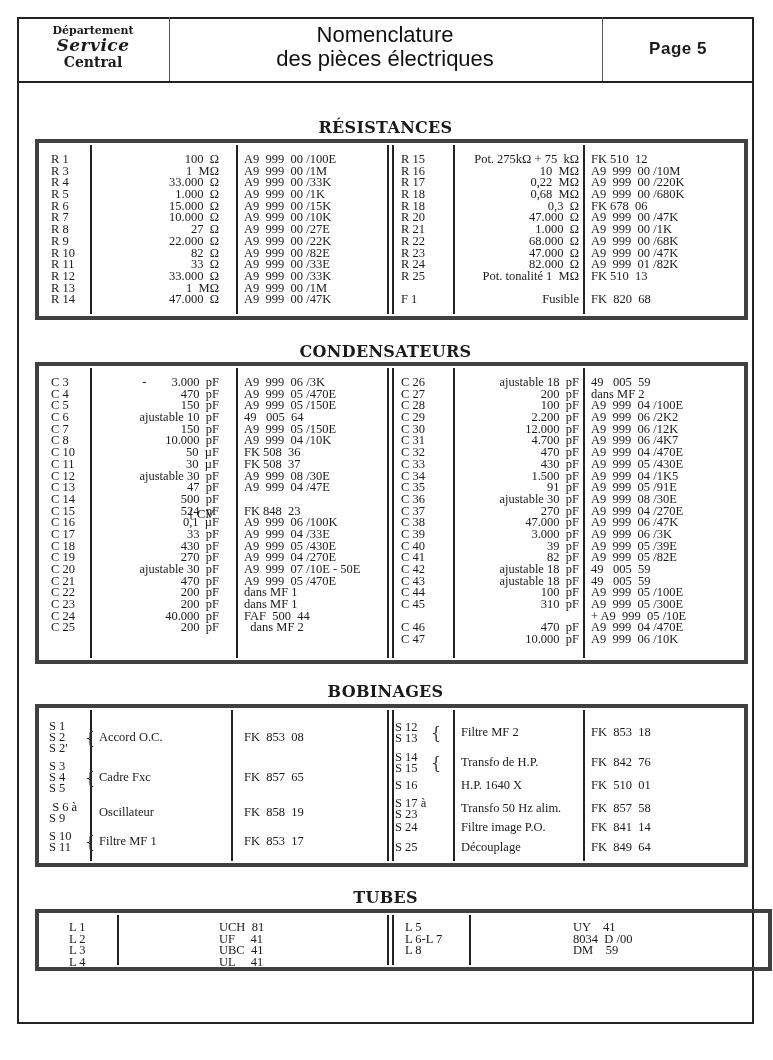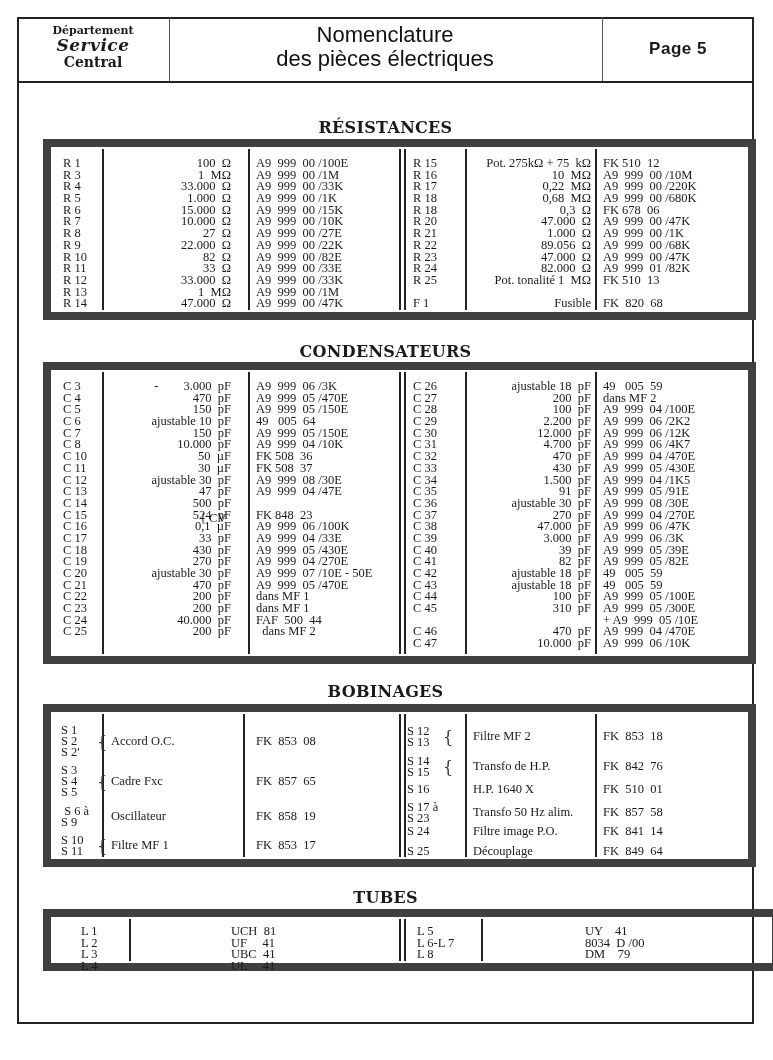--- a/index.html
+++ b/index.html
@@ -7,21 +7,21 @@
   .frame { position: absolute; left: 17px; top: 17px; width: 737px; height: 1007px; border: 2px solid #222; border-top-width: 2px; box-sizing: border-box; }
   .header { position: absolute; left: 17px; top: 17px; width: 737px; height: 66px; border-bottom: 2px solid #222; box-sizing: border-box; }
   .hdr-left { position: absolute; left: 0; top: 0; width: 152px; height: 64px; border-right: 1px solid #555; text-align: center; }
   .hdr-left .l1 { font-family: "DejaVu Serif", serif; font-weight: bold; font-size: 11px; margin-top: 7px; }
   .hdr-left .l2 { font-family: "DejaVu Serif", serif; font-weight: bold; font-style: italic; font-size: 17px; line-height: 17px; letter-spacing: 0.5px; }
   .hdr-left .l3 { font-family: "DejaVu Serif", serif; font-weight: bold; font-size: 14px; }
   .hdr-mid { position: absolute; left: 153px; top: 0; width: 430px; height: 64px; text-align: center; font-family: "Liberation Sans", sans-serif; font-size: 22px; line-height: 24px; padding-top: 6px; box-sizing: border-box; color: #111; }
   .hdr-right { position: absolute; left: 585px; top: 0; width: 150px; height: 64px; border-left: 1px solid #555; text-align: center; font-family: "Liberation Sans", sans-serif; font-weight: bold; font-size: 17px; line-height: 64px; letter-spacing: 0.5px; }
 
   .section-title { position: absolute; width: 737px; left: 17px; text-align: center; font-family: "DejaVu Serif", serif; font-weight: bold; font-size: 16px; letter-spacing: 0.3px; }
-  .box { position: absolute; border: 8px solid #404040; box-sizing: border-box; margin-left: 8px; }
+  .box { position: absolute; border: 4px solid #404040; box-sizing: border-box; }
   .vline { position: absolute; top: 2px; bottom: 2px; border-left: 2px solid #222; }
   .dline { position: absolute; top: 2px; bottom: 2px; width: 3px; border-left: 2px solid #222; border-right: 2px solid #222; }
 
   .col { position: absolute; font-family: "Liberation Serif", "DejaVu Serif", serif; font-size: 12.5px; line-height: 11.7px; white-space: pre; }
   .col div { height: 11.7px; }
   .right { text-align: right; }
   .bob { position: absolute; font-family: "Liberation Serif", serif; font-size: 12.5px; line-height: 11px; white-space: pre; }
   .brace { font-size: 16px; color: #333; position: absolute; }
 </style>
 </head>
@@ -46,21 +46,21 @@
 <div class="box" style="left:35px; top:139px; width:713px; height:181px;">
   <div class="vline" style="left:51px;"></div>
   <div class="vline" style="left:197px;"></div>
   <div class="dline" style="left:348px;"></div>
   <div class="vline" style="left:414px;"></div>
   <div class="vline" style="left:544px;"></div>
   <div class="col" style="left:12px; top:11px; width:40px;" id="res-l-ref"><div>R 1</div><div>R 3</div><div>R 4</div><div>R 5</div><div>R 6</div><div>R 7</div><div>R 8</div><div>R 9</div><div>R 10</div><div>R 11</div><div>R 12</div><div>R 13</div><div>R 14</div></div>
   <div class="col right" style="left:55px; top:11px; width:125px;" id="res-l-val"><div>100  Ω</div><div>1  MΩ</div><div>33.000  Ω</div><div>1.000  Ω</div><div>15.000  Ω</div><div>10.000  Ω</div><div>27  Ω</div><div>22.000  Ω</div><div>82  Ω</div><div>33  Ω</div><div>33.000  Ω</div><div>1  MΩ</div><div>47.000  Ω</div></div>
   <div class="col" style="left:205px; top:11px; width:140px;" id="res-l-part"><div>A9  999  00 /100E</div><div>A9  999  00 /1M</div><div>A9  999  00 /33K</div><div>A9  999  00 /1K</div><div>A9  999  00 /15K</div><div>A9  999  00 /10K</div><div>A9  999  00 /27E</div><div>A9  999  00 /22K</div><div>A9  999  00 /82E</div><div>A9  999  00 /33E</div><div>A9  999  00 /33K</div><div>A9  999  00 /1M</div><div>A9  999  00 /47K</div></div>
   <div class="col" style="left:362px; top:11px; width:50px;" id="res-r-ref"><div>R 15</div><div>R 16</div><div>R 17</div><div>R 18</div><div>R 18</div><div>R 20</div><div>R 21</div><div>R 22</div><div>R 23</div><div>R 24</div><div>R 25</div><div></div><div>F 1</div></div>
-  <div class="col right" style="left:418px; top:11px; width:122px;" id="res-r-val"><div>Pot. 275kΩ + 75  kΩ</div><div>10  MΩ</div><div>0,22  MΩ</div><div>0,68  MΩ</div><div>0,3  Ω</div><div>47.000  Ω</div><div>1.000  Ω</div><div>89.056  Ω</div><div>47.000  Ω</div><div>82.000  Ω</div><div>Pot. tonalité 1  MΩ</div><div></div><div>Fusible</div></div>
+  <div class="col right" style="left:418px; top:11px; width:122px;" id="res-r-val"><div>Pot. 275kΩ + 75  kΩ</div><div>10  MΩ</div><div>0,22  MΩ</div><div>0,68  MΩ</div><div>0,3  Ω</div><div>47.000  Ω</div><div>1.000  Ω</div><div>68.000  Ω</div><div>47.000  Ω</div><div>82.000  Ω</div><div>Pot. tonalité 1  MΩ</div><div></div><div>Fusible</div></div>
   <div class="col" style="left:552px; top:11px; width:150px;" id="res-r-part"><div>FK 510  12</div><div>A9  999  00 /10M</div><div>A9  999  00 /220K</div><div>A9  999  00 /680K</div><div>FK 678  06</div><div>A9  999  00 /47K</div><div>A9  999  00 /1K</div><div>A9  999  00 /68K</div><div>A9  999  00 /47K</div><div>A9  999  01 /82K</div><div>FK 510  13</div><div></div><div>FK  820  68</div></div>
 </div>
 
 <div class="section-title" style="top:342px;">CONDENSATEURS</div>
 <div class="box" style="left:35px; top:362px; width:713px; height:302px;">
   <div class="vline" style="left:51px;"></div>
   <div class="vline" style="left:197px;"></div>
   <div class="dline" style="left:348px;"></div>
   <div class="vline" style="left:414px;"></div>
   <div class="vline" style="left:544px;"></div>
@@ -131,14 +131,14 @@
 </div>
 
 <div class="section-title" style="top:888px;">TUBES</div>
 <div class="box" style="left:35px; top:909px; width:737px; height:62px;">
   <div class="vline" style="left:78px;"></div>
   <div class="dline" style="left:348px;"></div>
   <div class="vline" style="left:430px;"></div>
   <div class="col" style="left:30px; top:9px; width:45px;" id="tub-l-ref"><div>L 1</div><div>L 2</div><div>L 3</div><div>L 4</div></div>
   <div class="col" style="left:180px; top:9px; width:120px;" id="tub-l-type"><div>UCH  81</div><div>UF     41</div><div>UBC  41</div><div>UL     41</div></div>
   <div class="col" style="left:366px; top:9px; width:60px;" id="tub-r-ref"><div>L 5</div><div>L 6-L 7</div><div>L 8</div></div>
-  <div class="col" style="left:534px; top:9px; width:120px;" id="tub-r-type"><div>UY    41</div><div>8034  D /00</div><div>DM    79</div></div>
+  <div class="col" style="left:534px; top:9px; width:120px;" id="tub-r-type"><div>UY    41</div><div>8034  D /00</div><div>DM    59</div></div>
 </div>
 
 </body></html>

